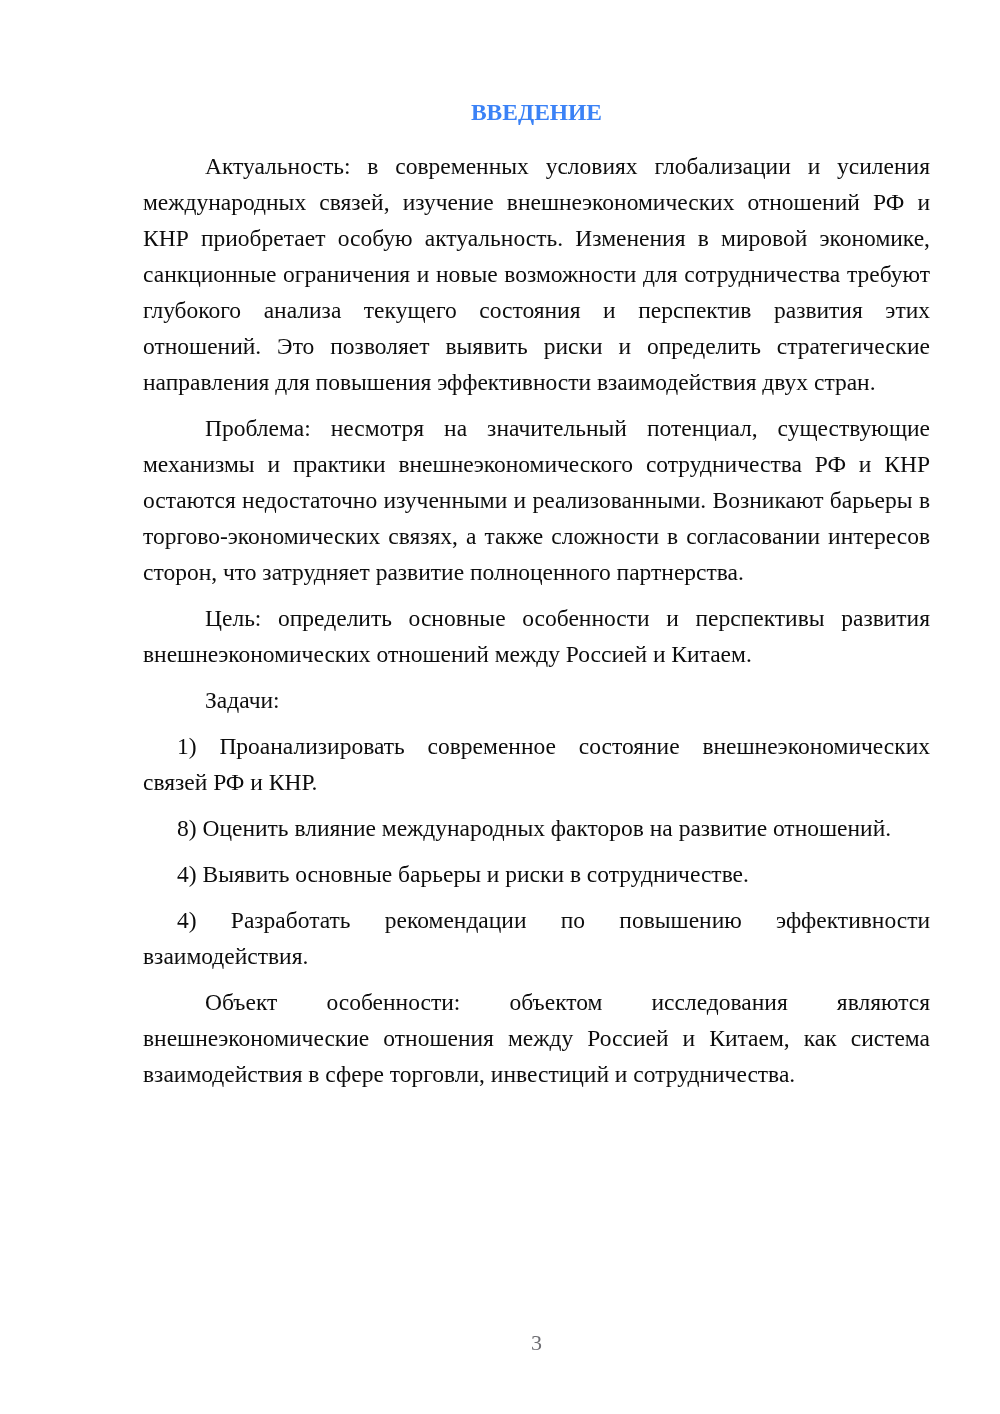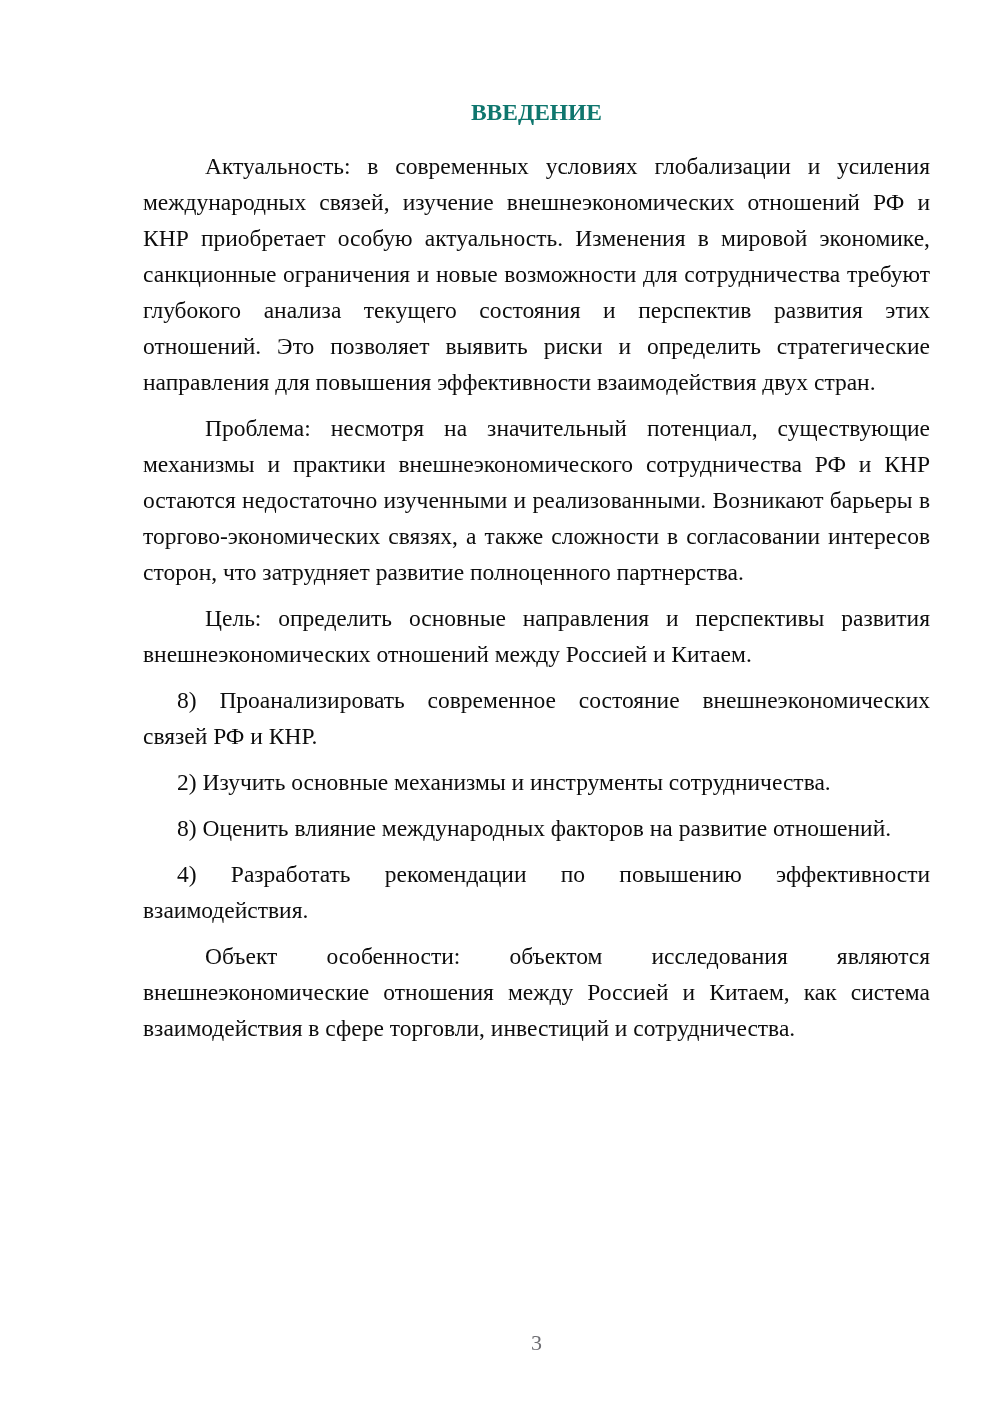--- a/index.html
+++ b/index.html
@@ -22,21 +22,21 @@
     top: 97px;
     left: 143px;
     width: 787px;
   }
   .doc-title {
     margin: 0 0 21px 0;
     font-size: 23.5px;
     line-height: 30px;
     font-weight: bold;
     text-align: center;
-    color: #0f766e;
+    color: #3b82f6;
   }
   .para {
     margin: 0 0 10px 0;
     font-size: 23.5px;
     line-height: 36px;
     text-align: justify;
     text-indent: 62px;
     color: #0d0d0d;
   }
   .para.list-item {
@@ -57,29 +57,30 @@
 <body>
 
 <div class="page">
   <main class="content">
     <h1 class="doc-title">ВВЕДЕНИЕ</h1>
 
     <p class="para">Актуальность: в современных условиях глобализации и усиления международных связей, изучение внешнеэкономических отношений РФ и КНР приобретает особую актуальность. Изменения в мировой экономике, санкционные ограничения и новые возможности для сотрудничества требуют глубокого анализа текущего состояния и перспектив развития этих отношений. Это позволяет выявить риски и определить стратегические направления для повышения эффективности взаимодействия двух стран.</p>
 
     <p class="para">Проблема: несмотря на значительный потенциал, существующие механизмы и практики внешнеэкономического сотрудничества РФ и КНР остаются недостаточно изученными и реализованными. Возникают барьеры в торгово-экономических связях, а также сложности в согласовании интересов сторон, что затрудняет развитие полноценного партнерства.</p>
 
-    <p class="para">Цель: определить основные направления и перспективы развития внешнеэкономических отношений между Россией и Китаем.</p>
+    <p class="para">Цель: определить основные особенности и перспективы развития внешнеэкономических отношений между Россией и Китаем.</p>
 
+    <p class="para">Задачи:</p>
 
-    <p class="para list-item">8) Проанализировать современное состояние внешнеэкономических связей РФ и КНР.</p>
+    <p class="para list-item">1) Проанализировать современное состояние внешнеэкономических связей РФ и КНР.</p>
 
-    <p class="para list-item">2) Изучить основные механизмы и инструменты сотрудничества.</p>
 
     <p class="para list-item">8) Оценить влияние международных факторов на развитие отношений.</p>
 
+    <p class="para list-item">4) Выявить основные барьеры и риски в сотрудничестве.</p>
 
     <p class="para list-item">4) Разработать рекомендации по повышению эффективности взаимодействия.</p>
 
     <p class="para">Объект особенности: объектом исследования являются внешнеэкономические отношения между Россией и Китаем, как система взаимодействия в сфере торговли, инвестиций и сотрудничества.</p>
 
   </main>
 
   <footer class="page-number">3</footer>
 </div>
 

